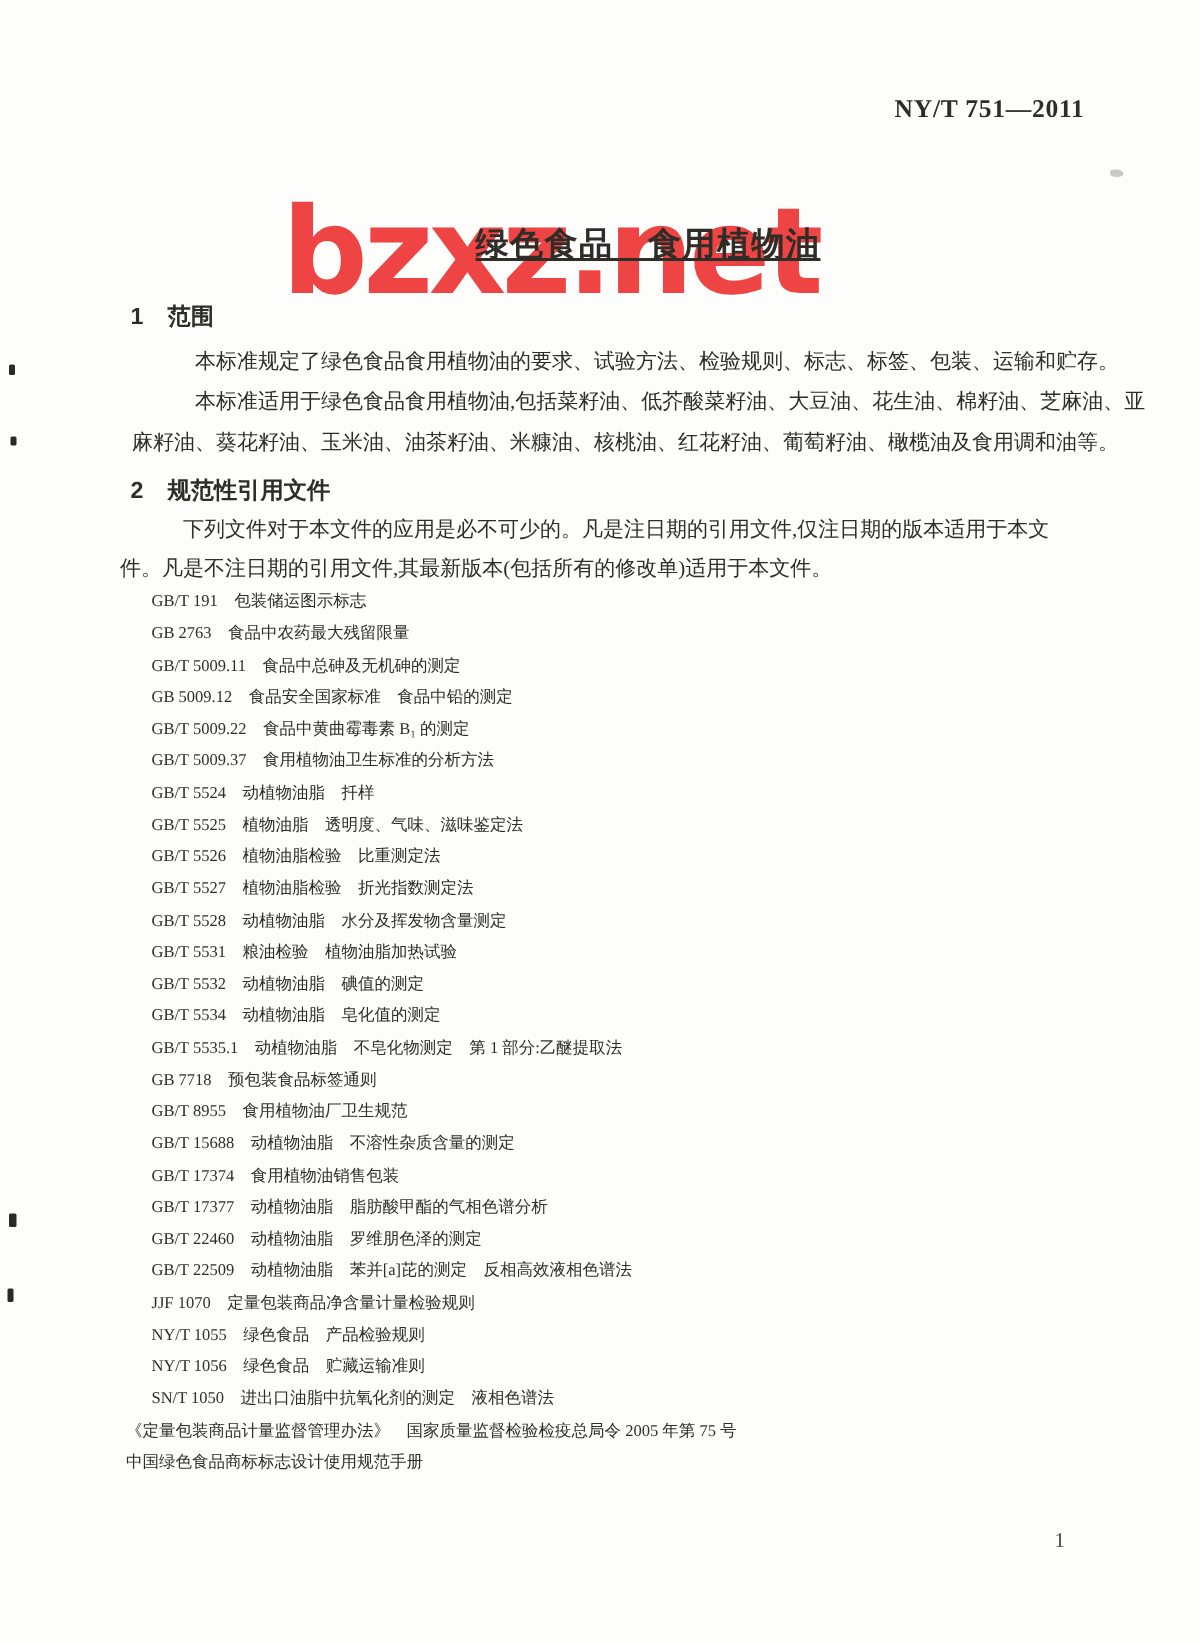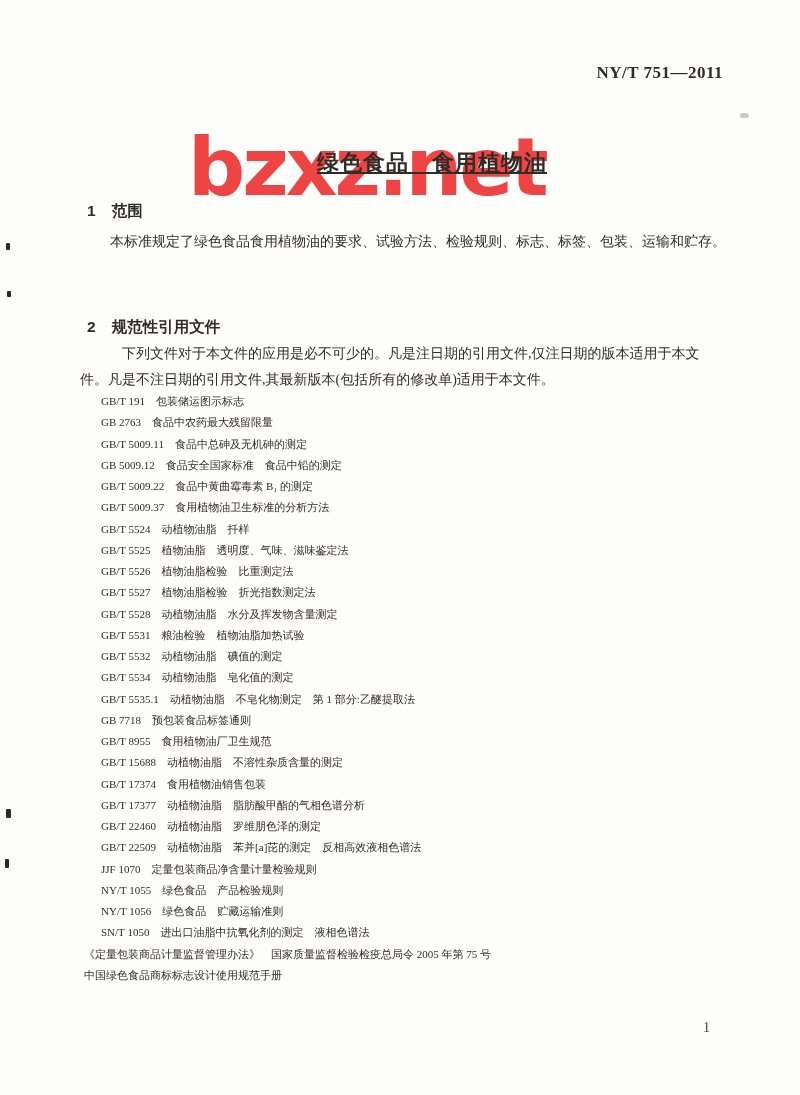--- a/index.html
+++ b/index.html
@@ -57,21 +57,21 @@
     font-weight: 700;
     z-index: 1;
     white-space: nowrap;
   }
   .sec-heading .sec-num { display: inline-block; margin-right: 16px; }
   .sec1-heading { top: 201px; text-align: center; }
   .sec2-heading { top: 317px; }
   .sec1-body {
     position: absolute;
     top: 228px;
-    left: 68px;
+    left: 88px;
     width: 676px;
     font-size: 14px;
     line-height: 27px;
     z-index: 1;
   }
   .sec1-body p { margin: 0; text-indent: 3em; }
   .sec2-intro {
     position: absolute;
     top: 341px;
     left: 80px;
@@ -127,20 +127,21 @@
   <div class="watermark">bzxz.net</div>
 
   <h1 class="doc-title">绿色食品　食用植物油</h1>
 
   <div class="sec-heading sec1-heading">
     <span class="sec-num">1</span><span>范围</span>
   </div>
 
   <div class="sec1-body">
     <p>本标准规定了绿色食品食用植物油的要求、试验方法、检验规则、标志、标签、包装、运输和贮存。</p>
+    <p>本标准适用于绿色食品食用植物油,包括菜籽油、低芥酸菜籽油、大豆油、花生油、棉籽油、芝麻油、亚麻籽油、葵花籽油、玉米油、油茶籽油、米糠油、核桃油、红花籽油、葡萄籽油、橄榄油及食用调和油等。</p>
   </div>
 
   <div class="sec-heading sec2-heading">
     <span class="sec-num">2</span><span>规范性引用文件</span>
   </div>
 
   <p class="sec2-intro">下列文件对于本文件的应用是必不可少的。凡是注日期的引用文件,仅注日期的版本适用于本文件。凡是不注日期的引用文件,其最新版本(包括所有的修改单)适用于本文件。</p>
 
   <div class="ref-list">
       <div class="ref-item">GB/T 191　包装储运图示标志</div>

